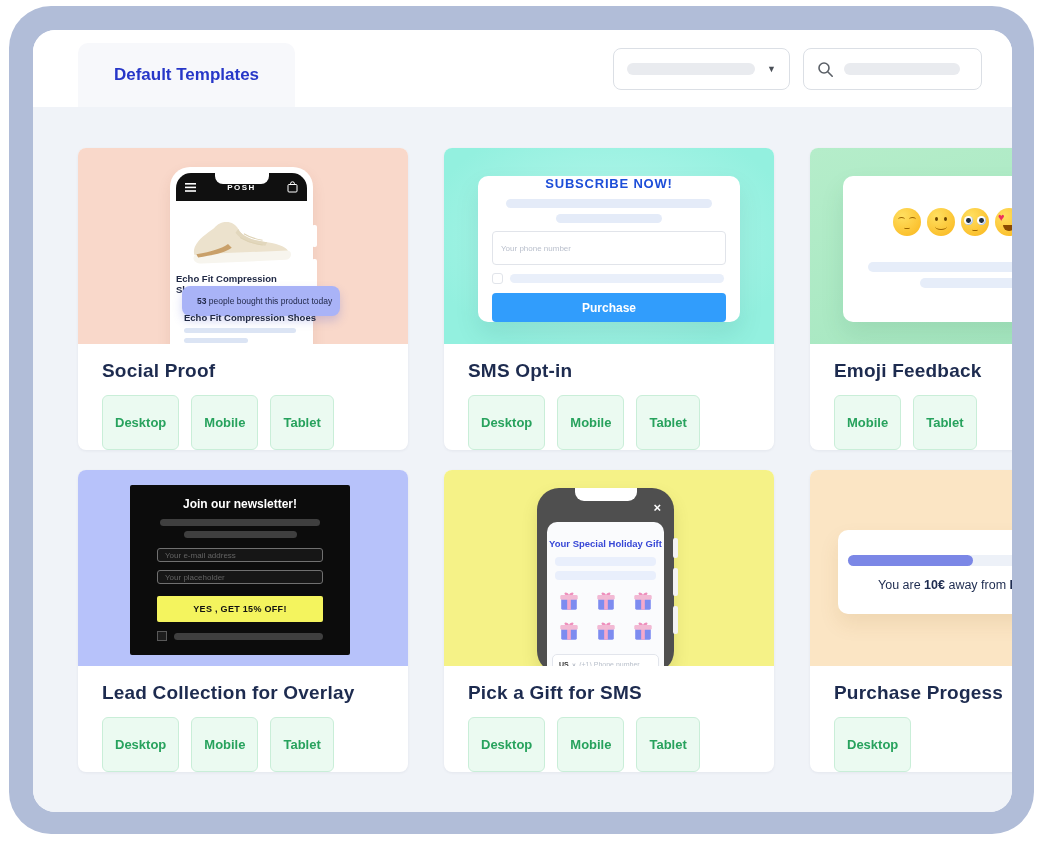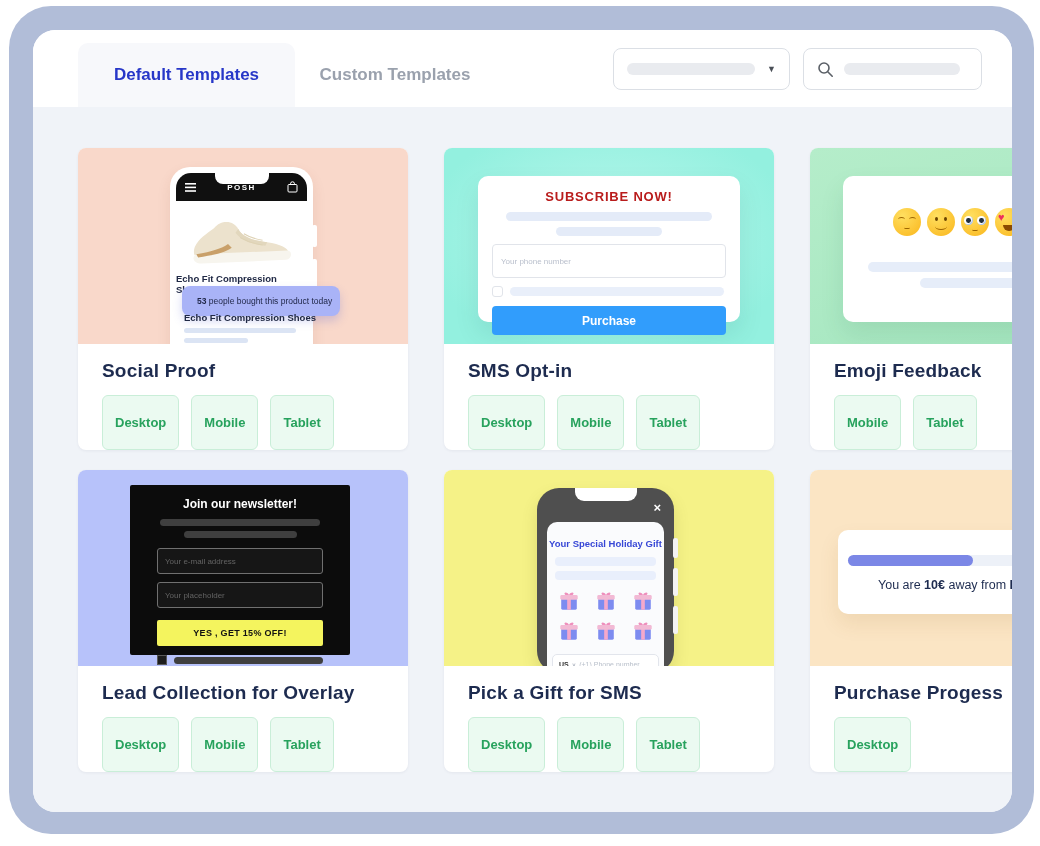--- a/index.html
+++ b/index.html
@@ -41,21 +41,21 @@
   .badge1 { position:absolute; left:104px; top:138px; width:158px; height:30px; background:#a9b3f7; border-radius:8px; display:flex; align-items:center; gap:6px; padding:0 9px; box-shadow:0 5px 10px rgba(90,100,210,.25); }
   .badge1-text { font-size:8.5px; color:#1d2445; white-space:nowrap; }
   .b { font-weight:700; }
   .product1 { position:absolute; left:106px; top:164px; font-size:9.5px; font-weight:700; color:#202945; }
   .pillA { position:absolute; left:106px; top:180px; width:112px; height:5px; background:#dbe4f4; border-radius:3px; }
   .pillB { position:absolute; left:106px; top:190px; width:64px; height:5px; background:#dbe4f4; border-radius:3px; }
 
   
   .p-sms { background:radial-gradient(ellipse at 50% 45%, #b9f7ec 0%, #93f0df 80%); }
   .modal2 { position:absolute; left:34px; top:28px; width:262px; height:146px; background:#fff; border-radius:10px; box-shadow:0 12px 24px rgba(0,80,70,.10); text-align:center; }
-  .h2t { padding-top:13px; font-size:13px; font-weight:800; color:#b91c1c; letter-spacing:.8px; }
+  .h2t { font-size:13px; font-weight:800; color:#1d4ed8; letter-spacing:.8px; }
   .sk2 { background:#e4ebf8; border-radius:5px; height:9px; margin:8px auto 0; }
   .sk2a { width:206px; }
   .sk2b { width:106px; margin-top:6px; }
   .in2 { margin:8px 14px 0; height:25px; border:1px solid #e1e4ea; border-radius:4px; display:flex; align-items:center; padding:16px 8px; }
   .in2 span { font-size:8px; color:#b9bfcc; }
   .row2 { margin:8px 14px 0; display:flex; align-items:center; gap:7px; }
   .cb2 { width:11px; height:11px; border:1px solid #e1e4ea; border-radius:3px; background:#fff; flex:none; }
   .sk2c { width:214px; height:9px; background:#e9effa; border-radius:5px; }
   .btn2 { margin:9px 14px 0; height:29px; background:#319dfc; border-radius:4px; color:#fff; font-weight:700; font-size:12px; display:flex; align-items:center; justify-content:center; }
 
@@ -76,21 +76,21 @@
   .sk3a { left:25px; top:86px; width:235px; }
   .sk3b { left:77px; top:102px; width:195px; }
 
   
   .p-lead { background:#b7c2fa; }
   .modal4 { position:absolute; left:52px; top:15px; width:220px; height:170px; background:#0c0c0c; border-radius:2px; text-align:center; }
   .h4 { padding-top:12px; color:#fff; font-weight:700; font-size:12px; }
   .sk4 { background:#3f3f3f; border-radius:4px; height:7px; margin:8px auto 0; }
   .sk4a { width:160px; }
   .sk4b { width:113px; margin-top:5px; }
-  .in4 { margin:10px 27px 0; height:26px; background:#161616; border:1px solid #707070; border-radius:3px; display:flex; align-items:center; padding:0 7px; }
+  .in4 { margin:10px 27px 0; height:14px; background:#161616; border:1px solid #707070; border-radius:3px; display:flex; align-items:center; padding:0 7px; }
   .in4 span { font-size:8px; color:#636363; }
   .in4 + .in4 { margin-top:8px; }
   .btn4 { margin:12px 27px 0; height:26px; background:#f4f45e; border-radius:2px; display:flex; align-items:center; justify-content:center; font-size:9px; font-weight:800; color:#111; letter-spacing:.3px; }
   .row4 { margin:9px 27px 0; display:flex; align-items:center; gap:7px; }
   .cb4 { width:10px; height:10px; background:#1d1d1d; border:1px solid #595959; flex:none; }
   .sk4c { width:152px; height:7px; background:#3f3f3f; border-radius:4px; }
 
   
   .p-gift { background:#f5f287; }
   .phone5 { position:absolute; left:93px; top:18px; width:137px; height:185px; background:#4f4f4f; border-radius:22px; box-shadow:0 8px 16px rgba(90,90,0,.15); }
@@ -125,23 +125,20 @@
     <path d="M12 5.5 C10 1.5, 5 2.5, 8 5.5 Z M12 5.5 C14 1.5, 19 2.5, 16 5.5 Z" fill="#ee8fbc"></path>
   </symbol>
 </svg>
 
 <div class="frame"></div>
 <div class="app">
 
   <div class="header">
     <div class="tab tab-active">
       <span>Default Templates</span>
-    </div>
-    <div class="tab tab-inactive">
-      <span>Custom Templates</span>
     </div>
     <div class="select-box">
       <span class="skeleton sk-select"></span>
       <span class="caret">▼</span>
     </div>
     <div class="search-box">
       <svg width="17" height="17" viewBox="0 0 17 17" fill="none">
         <circle cx="7" cy="7" r="5" stroke="#5b6067" stroke-width="1.6"></circle>
         <line x1="11" y1="11" x2="15.2" y2="15.2" stroke="#5b6067" stroke-width="1.6" stroke-linecap="round"></line>
       </svg>

